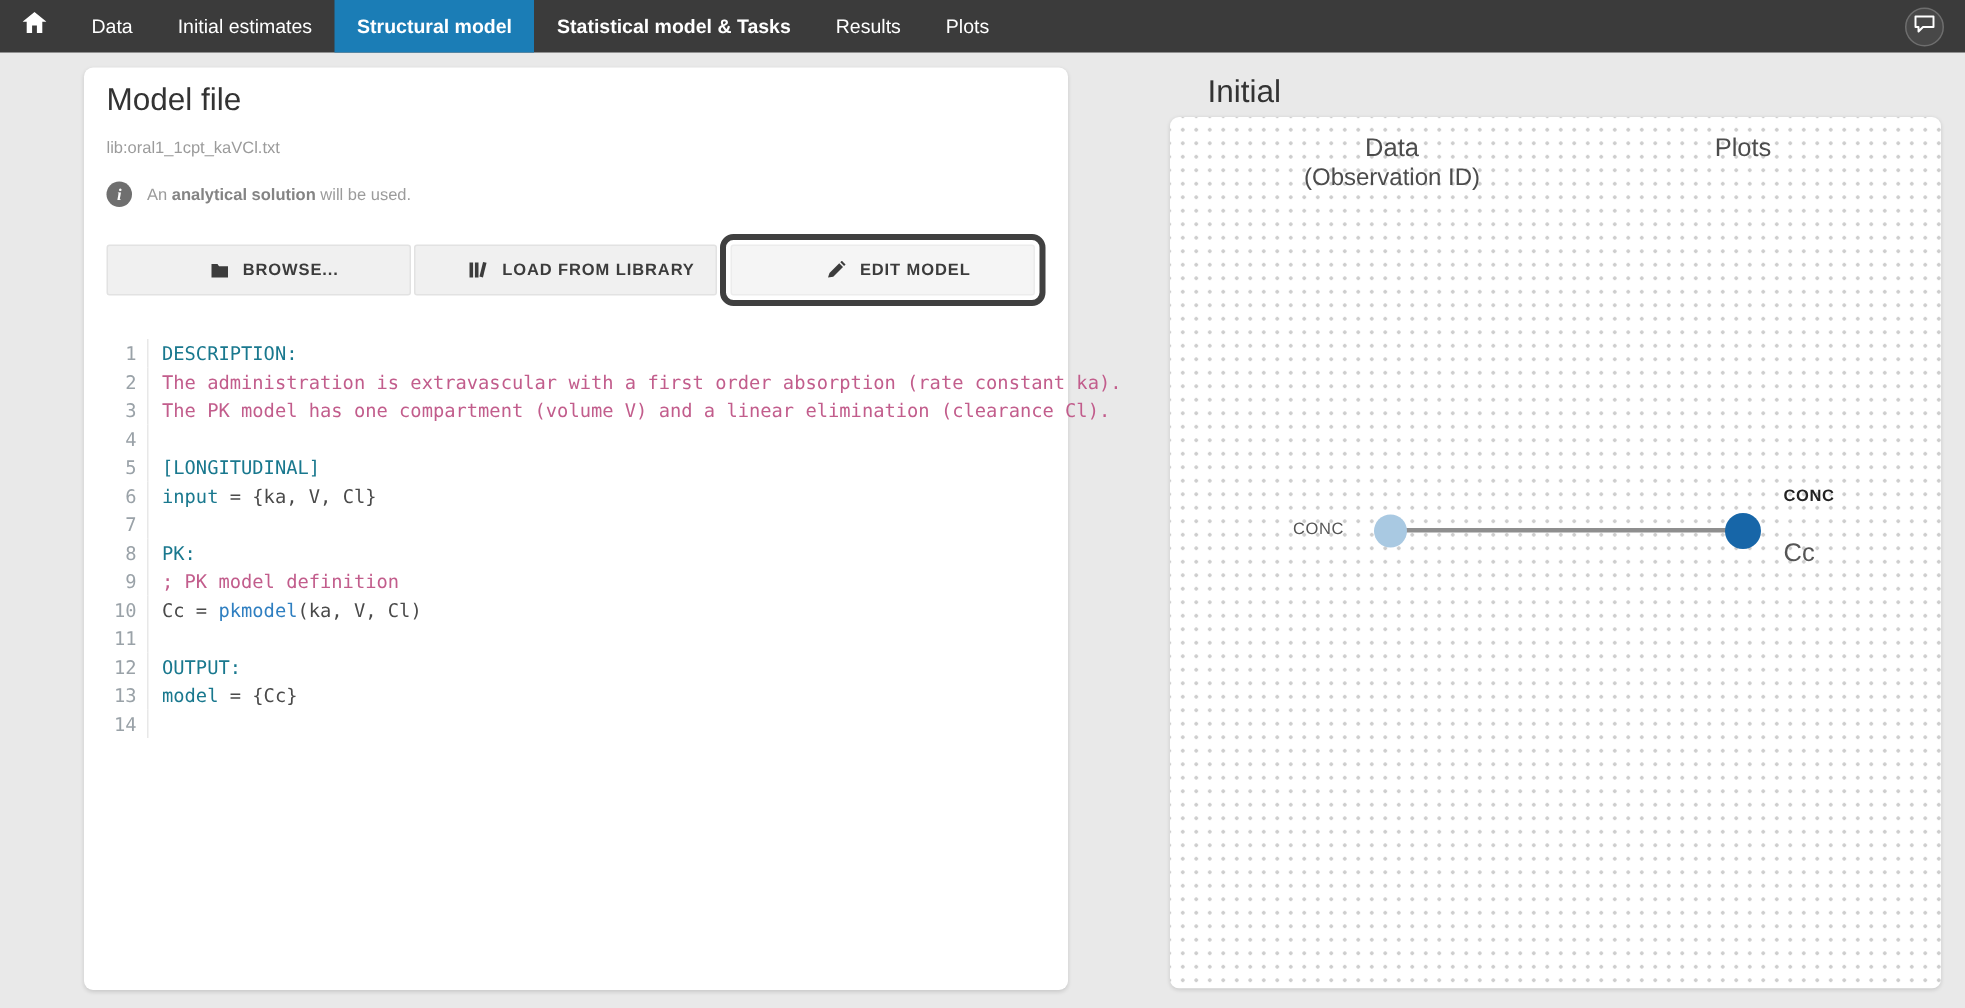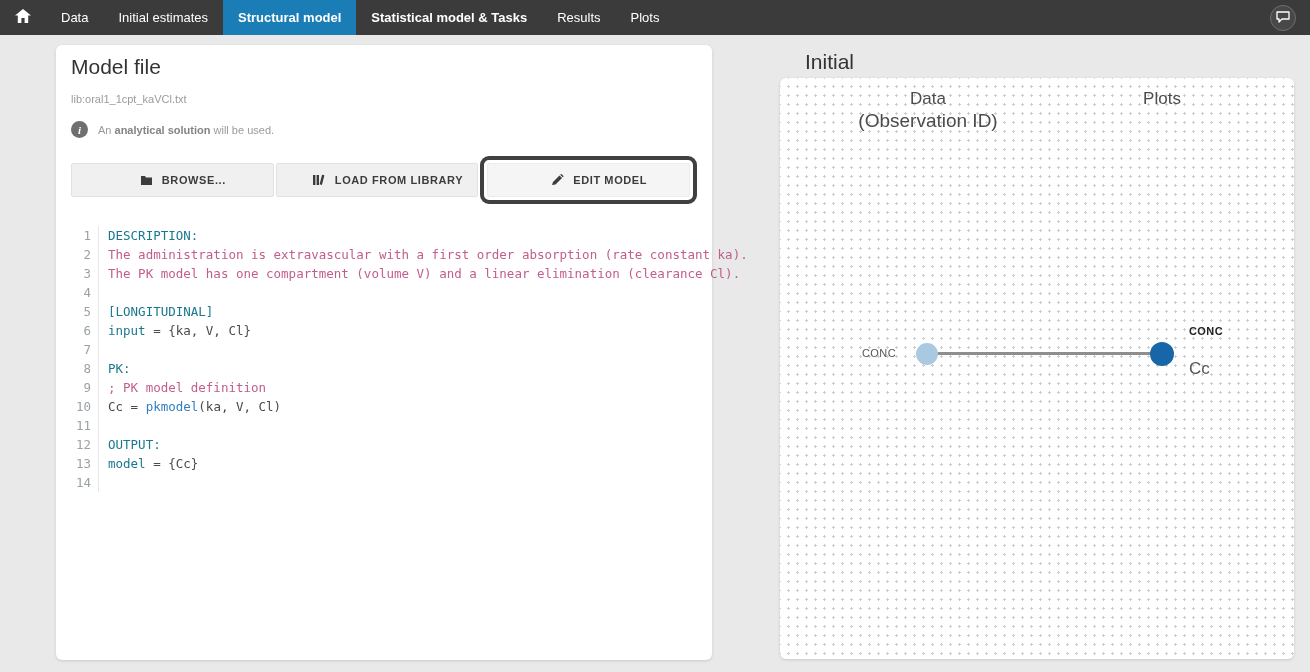--- a/index.html
+++ b/index.html
@@ -101,21 +101,21 @@
     box-shadow: 0 1px 3px rgba(0,0,0,.14);
     background-image: radial-gradient(circle, #cdcdcd 1px, transparent 1.4px);
     background-size: 9px 9px; background-position: 4px 4px;
   }
   .map-header {
     position: absolute; transform: translateX(-50%);
     font-size: 17px; color: #4c4c4c; white-space: nowrap;
   }
   .map-subheader {
     position: absolute; transform: translateX(-50%);
-    font-size: 19px; color: #4c4c4c; white-space: nowrap;
+    font-size: 16px; color: #4c4c4c; white-space: nowrap;
   }
   .map-line { position: absolute; left: 147px; top: 274px; width: 235px; height: 3px; background: #8e8e8e; }
   .map-circle-light {
     position: absolute; left: 136px; top: 265px; width: 22px; height: 22px;
     border-radius: 50%; background: #a9c9e2; cursor: grab;
   }
   .map-circle-dark {
     position: absolute; left: 370px; top: 264px; width: 24px; height: 24px;
     border-radius: 50%; background: #1766a8; cursor: grab;
   }

